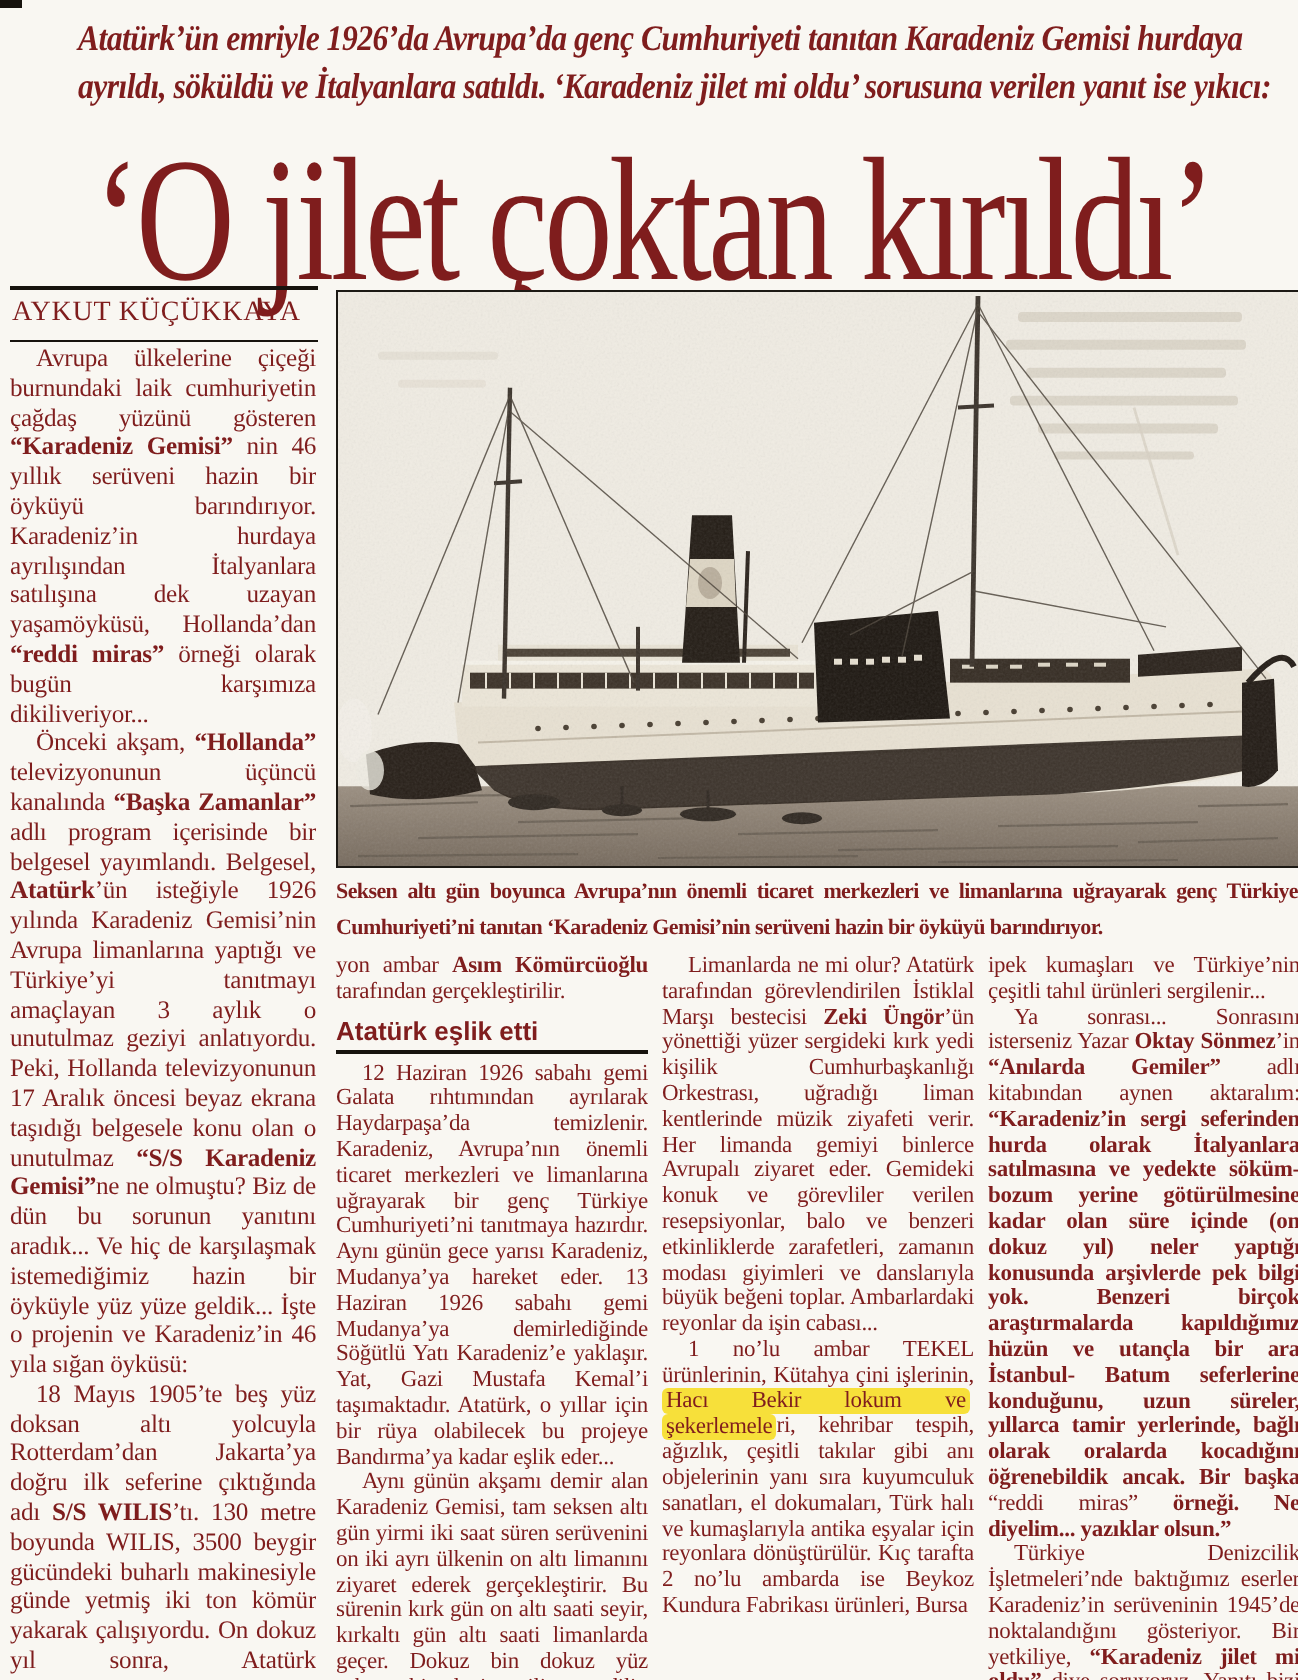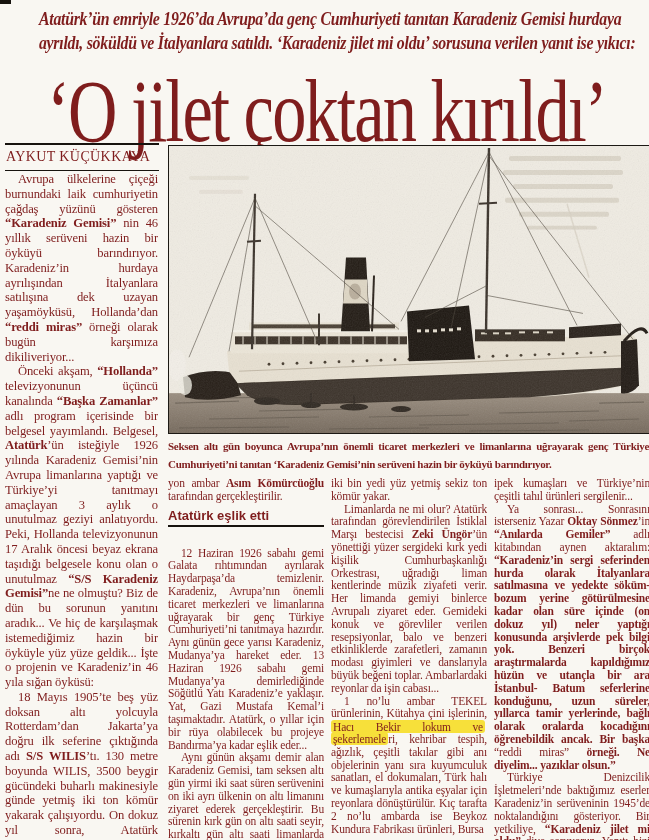--- a/index.html
+++ b/index.html
@@ -28,21 +28,21 @@
   .caption{position:absolute;left:168px;top:437px;width:481px;height:42px;overflow:hidden;
     font-weight:bold;font-size:11px;line-height:18px;text-align:justify;letter-spacing:-0.3px;}
   
   .col{position:absolute;text-align:justify;overflow:hidden;letter-spacing:-0.15px;}
   #col1{left:5px;top:172px;width:153px;height:668px;font-size:12.6px;line-height:14.8px;}
   #col2,#col3,#col4{top:477px;width:156px;height:363px;font-size:11.5px;line-height:12.8px;}
   #col2{left:168px;} #col3{left:331px;} #col4{left:494px;}
   .col p{margin:0;text-indent:13px;}
   .col p.ni{text-indent:0;}
   .col h3{font-family:"Liberation Sans", sans-serif;font-size:13px;line-height:15px;
-    font-weight:bold;margin:5px 0 20px;padding-bottom:2px;border-bottom:2.5px solid #17130e;
+    font-weight:bold;margin:5px 0 4px;padding-bottom:2px;border-bottom:2.5px solid #17130e;
     letter-spacing:0;}
   .b{font-weight:bold;}
   .hl{background:#f7e03a;padding:0.5px 2px;border-radius:3px;-webkit-box-decoration-break:clone;box-decoration-break:clone;}
 </style>
 </head>
 <body>
 
 <div class="page">
 
   <div class="scan-mark"></div>
@@ -232,21 +232,20 @@
       <p><span>Önceki akşam, </span><span class="b">“Hollanda”</span><span> televizyonunun üçüncü kanalında </span><span class="b">“Başka Zamanlar”</span><span> adlı program içerisinde bir belgesel yayımlandı. Belgesel, </span><span class="b">Atatürk</span><span>’ün isteğiyle 1926 yılında Karadeniz Gemisi’nin Avrupa limanlarına yaptığı ve Türkiye’yi tanıtmayı amaçlayan 3 aylık o unutulmaz geziyi anlatıyordu. Peki, Hollanda televizyonunun 17 Aralık öncesi beyaz ekrana taşıdığı belgesele konu olan o unutulmaz </span><span class="b">“S/S Karadeniz Gemisi”</span><span>ne ne olmuştu? Biz de dün bu sorunun yanıtını aradık... Ve hiç de karşılaşmak istemediğimiz hazin bir öyküyle yüz yüze geldik... İşte o projenin ve Karadeniz’in 46 yıla sığan öyküsü:</span></p>
       <p><span>18 Mayıs 1905’te beş yüz doksan altı yolcuyla Rotterdam’dan Jakarta’ya doğru ilk seferine çıktığında adı </span><span class="b">S/S WILIS</span><span>’tı. 130 metre boyunda WILIS, 3500 beygir gücündeki buharlı makinesiyle günde yetmiş iki ton kömür yakarak çalışıyordu. On dokuz yıl sonra, Atatürk cumhuriyetinin deniz ticaret filosunun çekirdeğini oluşturacak on iki gemiden biriydi artık WILIS... Dört bin iki yüz İngiliz Poundu karşılığında satın alınan gemi, </span></p>
     </div>
   <div class="col" id="col2">
       <p class="ni"><span>yon ambar </span><span class="b">Asım Kömürcüoğlu</span><span> tarafından gerçekleştirilir.</span></p>
       <h3>Atatürk eşlik etti</h3>
       <p><span>12 Haziran 1926 sabahı gemi Galata rıhtımından ayrılarak Haydarpaşa’da temizlenir. Karadeniz, Avrupa’nın önemli ticaret merkezleri ve limanlarına uğrayarak bir genç Türkiye Cumhuriyeti’ni tanıtmaya hazırdır. Aynı günün gece yarısı Karadeniz, Mudanya’ya hareket eder. 13 Haziran 1926 sabahı gemi Mudanya’ya demirlediğinde Söğütlü Yatı Karadeniz’e yaklaşır. Yat, Gazi Mustafa Kemal’i taşımaktadır. Atatürk, o yıllar için bir rüya olabilecek bu projeye Bandırma’ya kadar eşlik eder...</span></p>
       <p><span>Aynı günün akşamı demir alan Karadeniz Gemisi, tam seksen altı gün yirmi iki saat süren serüvenini on iki ayrı ülkenin on altı limanını ziyaret ederek gerçekleştirir. Bu sürenin kırk gün on altı saati seyir, kırkaltı gün altı saati limanlarda geçer. Dokuz bin dokuz yüz seksen bir deniz mili seyredilir, vakit olarak ise</span></p>
     </div>
   <div class="col" id="col3">
-      <p class="ni"><span>iki bin yedi yüz yetmiş sekiz ton kömür yakar.</span></p>
       <p><span>Limanlarda ne mi olur? Atatürk tarafından görevlendirilen İstiklal Marşı bestecisi </span><span class="b">Zeki Üngör</span><span>’ün yönettiği yüzer sergideki kırk yedi kişilik Cumhurbaşkanlığı Orkestrası, uğradığı liman kentlerinde müzik ziyafeti verir. Her limanda gemiyi binlerce Avrupalı ziyaret eder. Gemideki konuk ve görevliler verilen resepsiyonlar, balo ve benzeri etkinliklerde zarafetleri, zamanın modası giyimleri ve danslarıyla büyük beğeni toplar. Ambarlardaki reyonlar da işin cabası...</span></p>
       <p><span>1 no’lu ambar TEKEL ürünlerinin, Kütahya çini işlerinin, </span><span class="hl">Hacı Bekir lokum ve şekerlemele</span><span>ri, kehribar tespih, ağızlık, çeşitli takılar gibi anı objelerinin yanı sıra kuyumculuk sanatları, el dokumaları, Türk halı ve kumaşlarıyla antika eşyalar için reyonlara dönüştürülür. Kıç tarafta 2 no’lu ambarda ise Beykoz Kundura Fabrikası ürünleri, Bursa</span></p>
     </div>
   <div class="col" id="col4">
       <p class="ni"><span>ipek kumaşları ve Türkiye’nin çeşitli tahıl ürünleri sergilenir...</span></p>
       <p><span>Ya sonrası... Sonrasını isterseniz Yazar </span><span class="b">Oktay Sönmez</span><span>’in </span><span class="b">“Anılarda Gemiler”</span><span> adlı kitabından aynen aktaralım: </span><span class="b">“Karadeniz’in sergi seferinden hurda olarak İtalyanlara satılmasına ve yedekte söküm-bozum yerine götürülmesine kadar olan süre içinde (on dokuz yıl) neler yaptığı konusunda arşivlerde pek bilgi yok. Benzeri birçok araştırmalarda kapıldığımız hüzün ve utançla bir ara İstanbul- Batum seferlerine konduğunu, uzun süreler, yıllarca tamir yerlerinde, bağlı olarak oralarda kocadığını öğrenebildik ancak. Bir başka </span><span>“reddi miras” </span><span class="b">örneği. Ne diyelim... yazıklar olsun.”</span></p>
       <p><span>Türkiye Denizcilik İşletmeleri’nde baktığımız eserler Karadeniz’in serüveninin 1945’de noktalandığını gösteriyor. Bir yetkiliye, </span><span class="b">“Karadeniz jilet mi oldu”</span><span> diye soruyoruz. Yanıtı bizi yıkıyor:</span></p>
     </div>
 
 </div>

